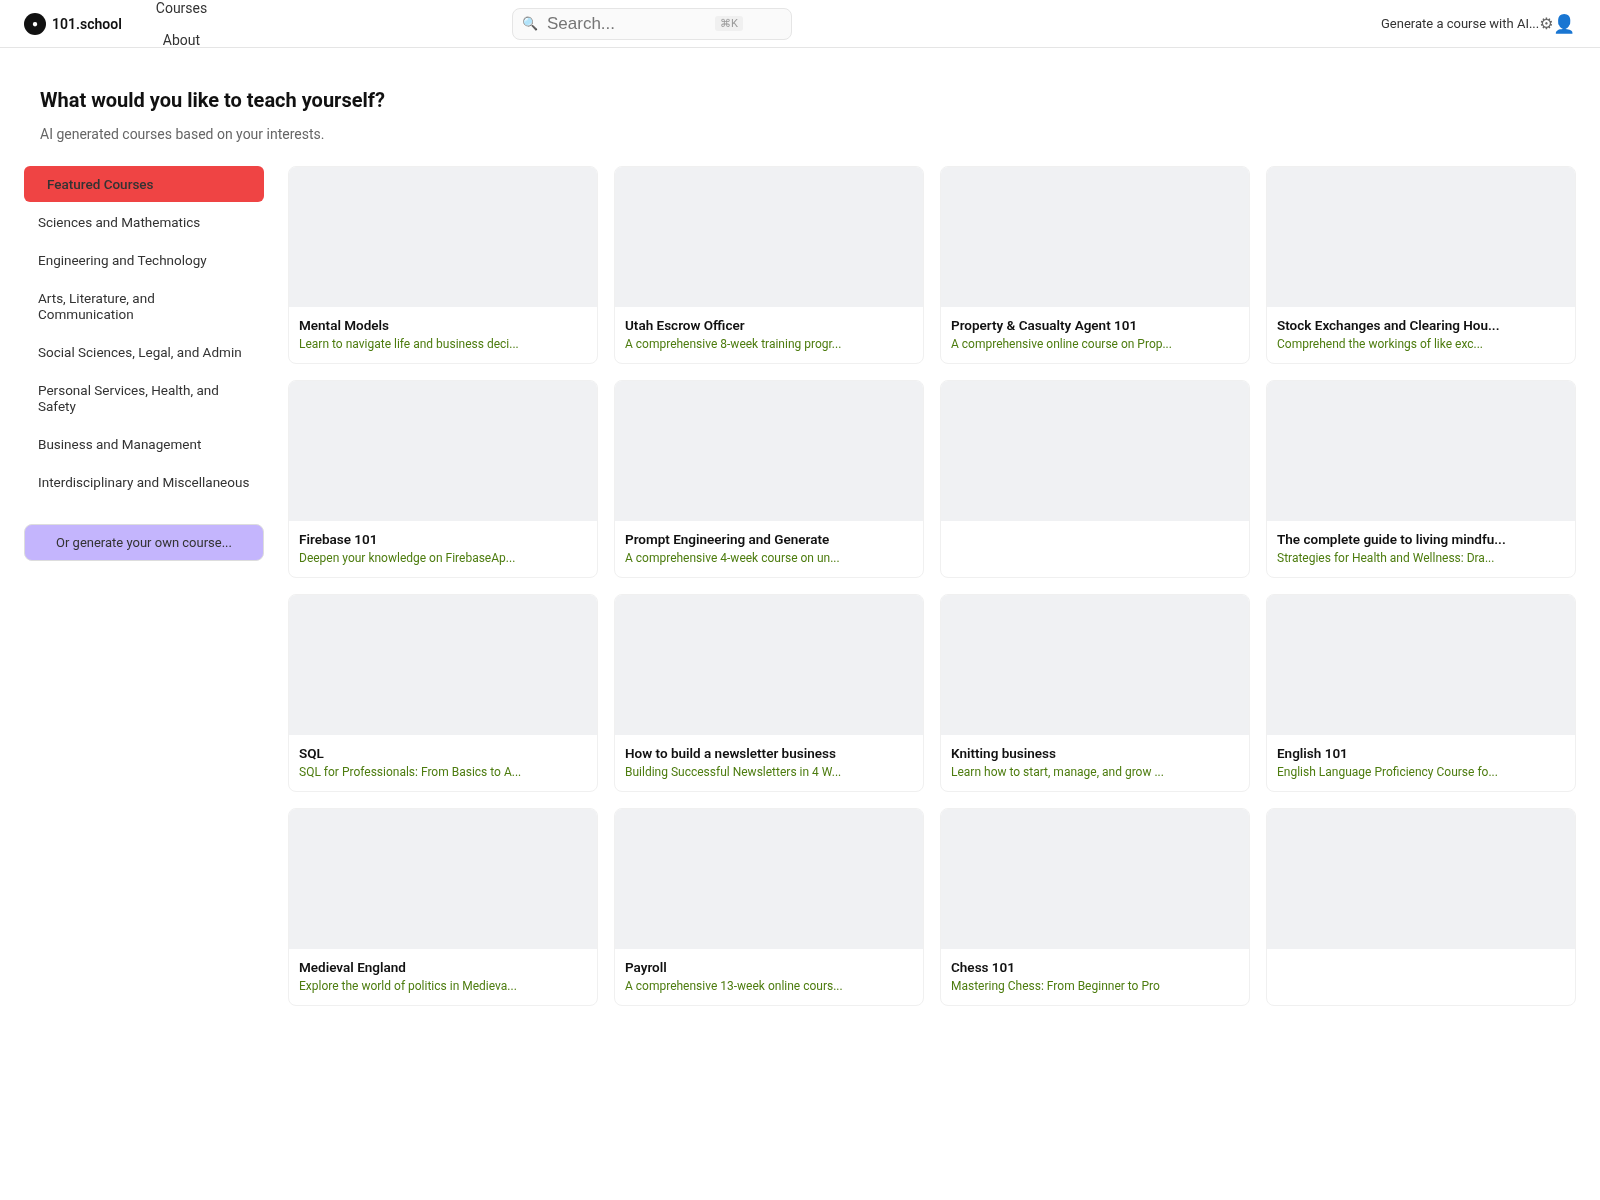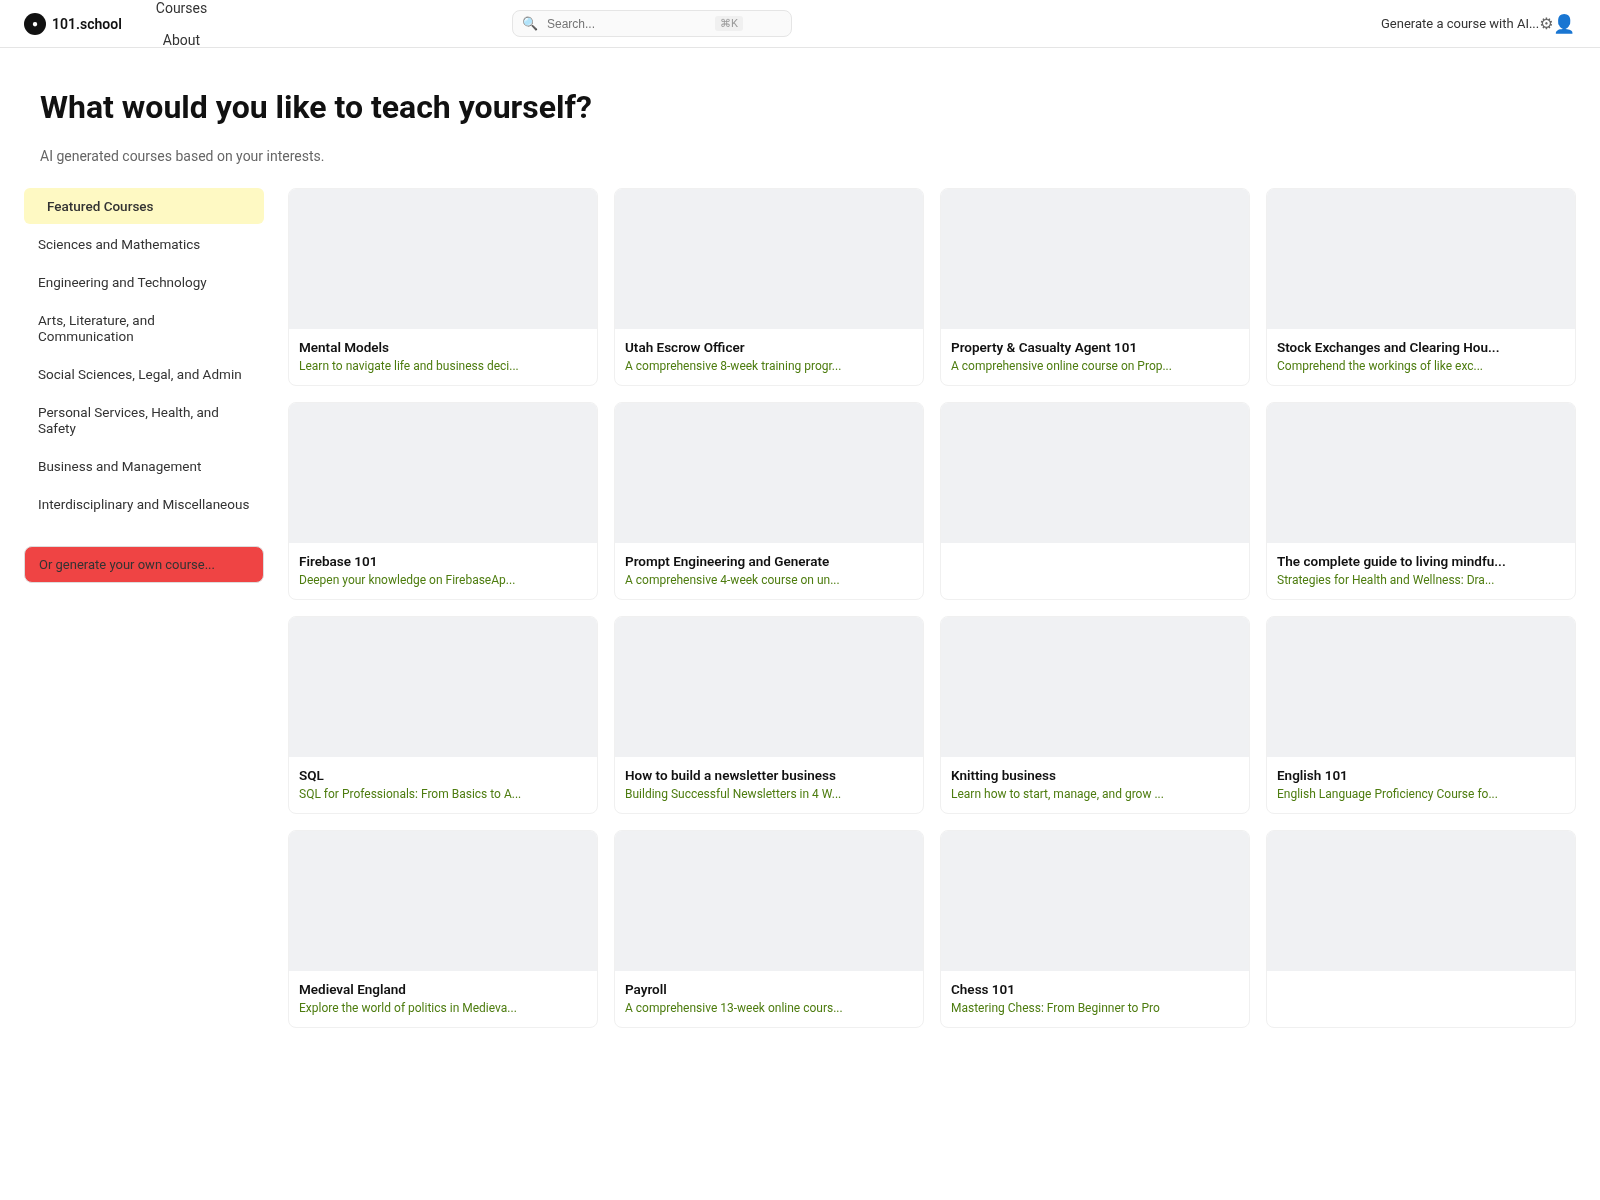--- a/index.html
+++ b/index.html
@@ -12,43 +12,43 @@
     }
     .nav-logo { display: flex; align-items: center; gap: 6px; font-weight: 600; font-size: 14px; margin-right: 24px; cursor: pointer; }
     .nav-logo-icon { width: 22px; height: 22px; background: #111; border-radius: 50%; display: flex; align-items: center; justify-content: center; color: #fff; font-size: 10px; font-weight: 700; }
     .nav-links { display: flex; align-items: center; gap: 4px; flex-direction: column; }
     .nav-link { padding: 6px 10px; font-size: 14px; color: #333; cursor: pointer; border-radius: 4px; }
     .nav-search {
       margin-left: auto; margin-right: auto; display: flex; align-items: center;
       border: 1px solid #e5e5e5; border-radius: 8px; padding: 5px 10px; gap: 8px;
       width: 280px; background: #fafafa;
     }
-    .nav-search input { border: none; background: transparent; outline: none; font-size: 12px; color: #6d28d9; width: 160px; }
+    .nav-search input { border: none; background: transparent; outline: none; font-size: 17px; color: #6d28d9; width: 160px; }
     .search-shortcut { font-size: 11px; color: #999; background: #f0f0f0; padding: 1px 5px; border-radius: 3px; }
     .nav-actions { display: flex; align-items: center; margin-left: auto; }
     .nav-generate { font-size: 13px; color: #333; cursor: pointer; }
     .nav-icon { cursor: pointer; color: #666; font-size: 16px; }
 
     
     .hero { padding: 40px 40px 24px; }
-    .hero h1 { font-size: 32px; font-weight: 700; margin-bottom: 22px; }
+    .hero h1 { font-size: 20px; font-weight: 700; margin-bottom: 14px; }
     .hero p { font-size: 14px; color: #666; }
 
     
     .main-layout { display: flex; padding: 0 24px 40px; gap: 24px; }
 
     
     .sidebar { width: 240px; flex-shrink: 0; }
     .sidebar-item {
       padding: 10px 14px; border-radius: 6px; cursor: pointer; font-size: 13.5px; color: #333; margin-bottom: 2px;
     }
-    .sidebar-item.active { background: #fef9c3; font-weight: 500; padding-left: 23px; }
+    .sidebar-item.active { background: #ef4444; font-weight: 500; padding-left: 23px; }
     .sidebar-generate {
       margin-top: 24px; padding: 10px 14px; border: 1px solid #ddd; border-radius: 8px;
-      font-size: 13px; color: #333; cursor: pointer; background: #ef4444;
+      font-size: 13px; color: #333; cursor: pointer; text-align: center; background: #c4b5fd;
     }
 
     
     .course-grid { flex: 1; display: grid; grid-template-columns: repeat(4, 1fr); gap: 16px; align-content: start; }
     .course-card { border-radius: 8px; overflow: hidden; cursor: pointer; border: 1px solid #f0f0f0; }
     .course-thumb { width: 100%; height: 140px; background: #f0f1f3; }
     .course-info { padding: 10px 10px 12px; }
     .course-title { font-size: 13.5px; font-weight: 600; color: #111; margin-bottom: 4px; white-space: nowrap; overflow: hidden; text-overflow: ellipsis; }
     .course-desc { font-size: 12px; color: #4d7c0f; white-space: nowrap; overflow: hidden; text-overflow: ellipsis; }
   </style>

